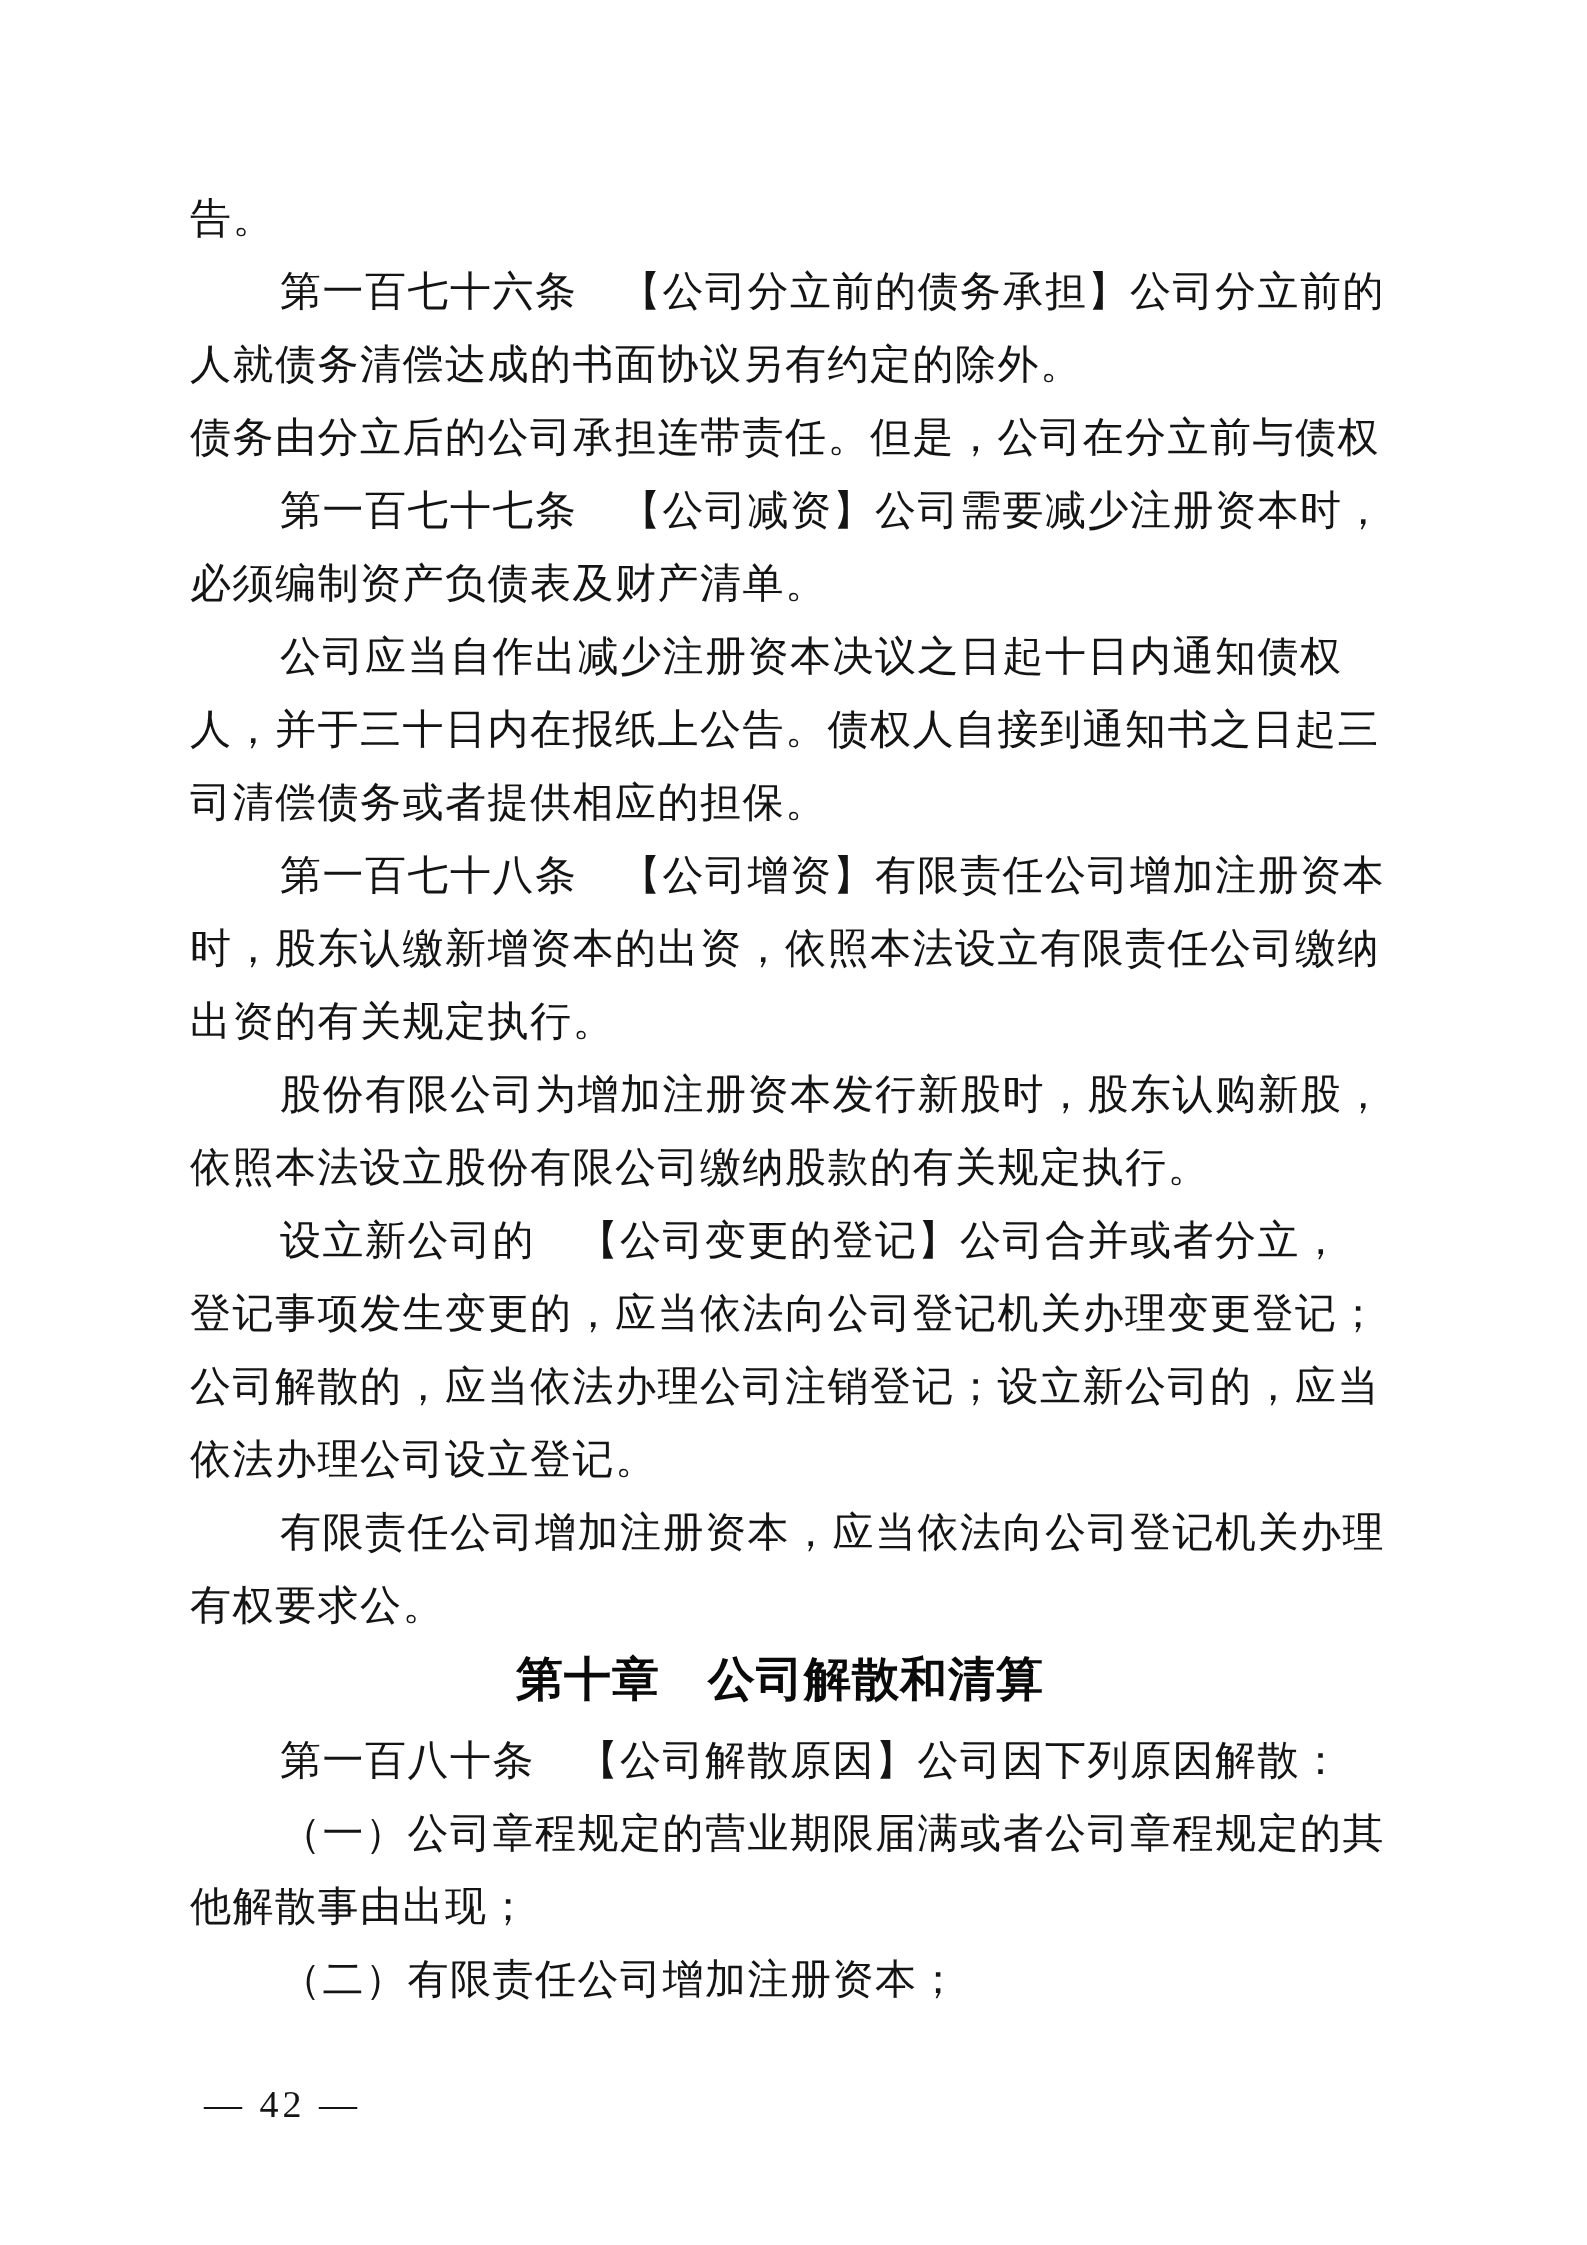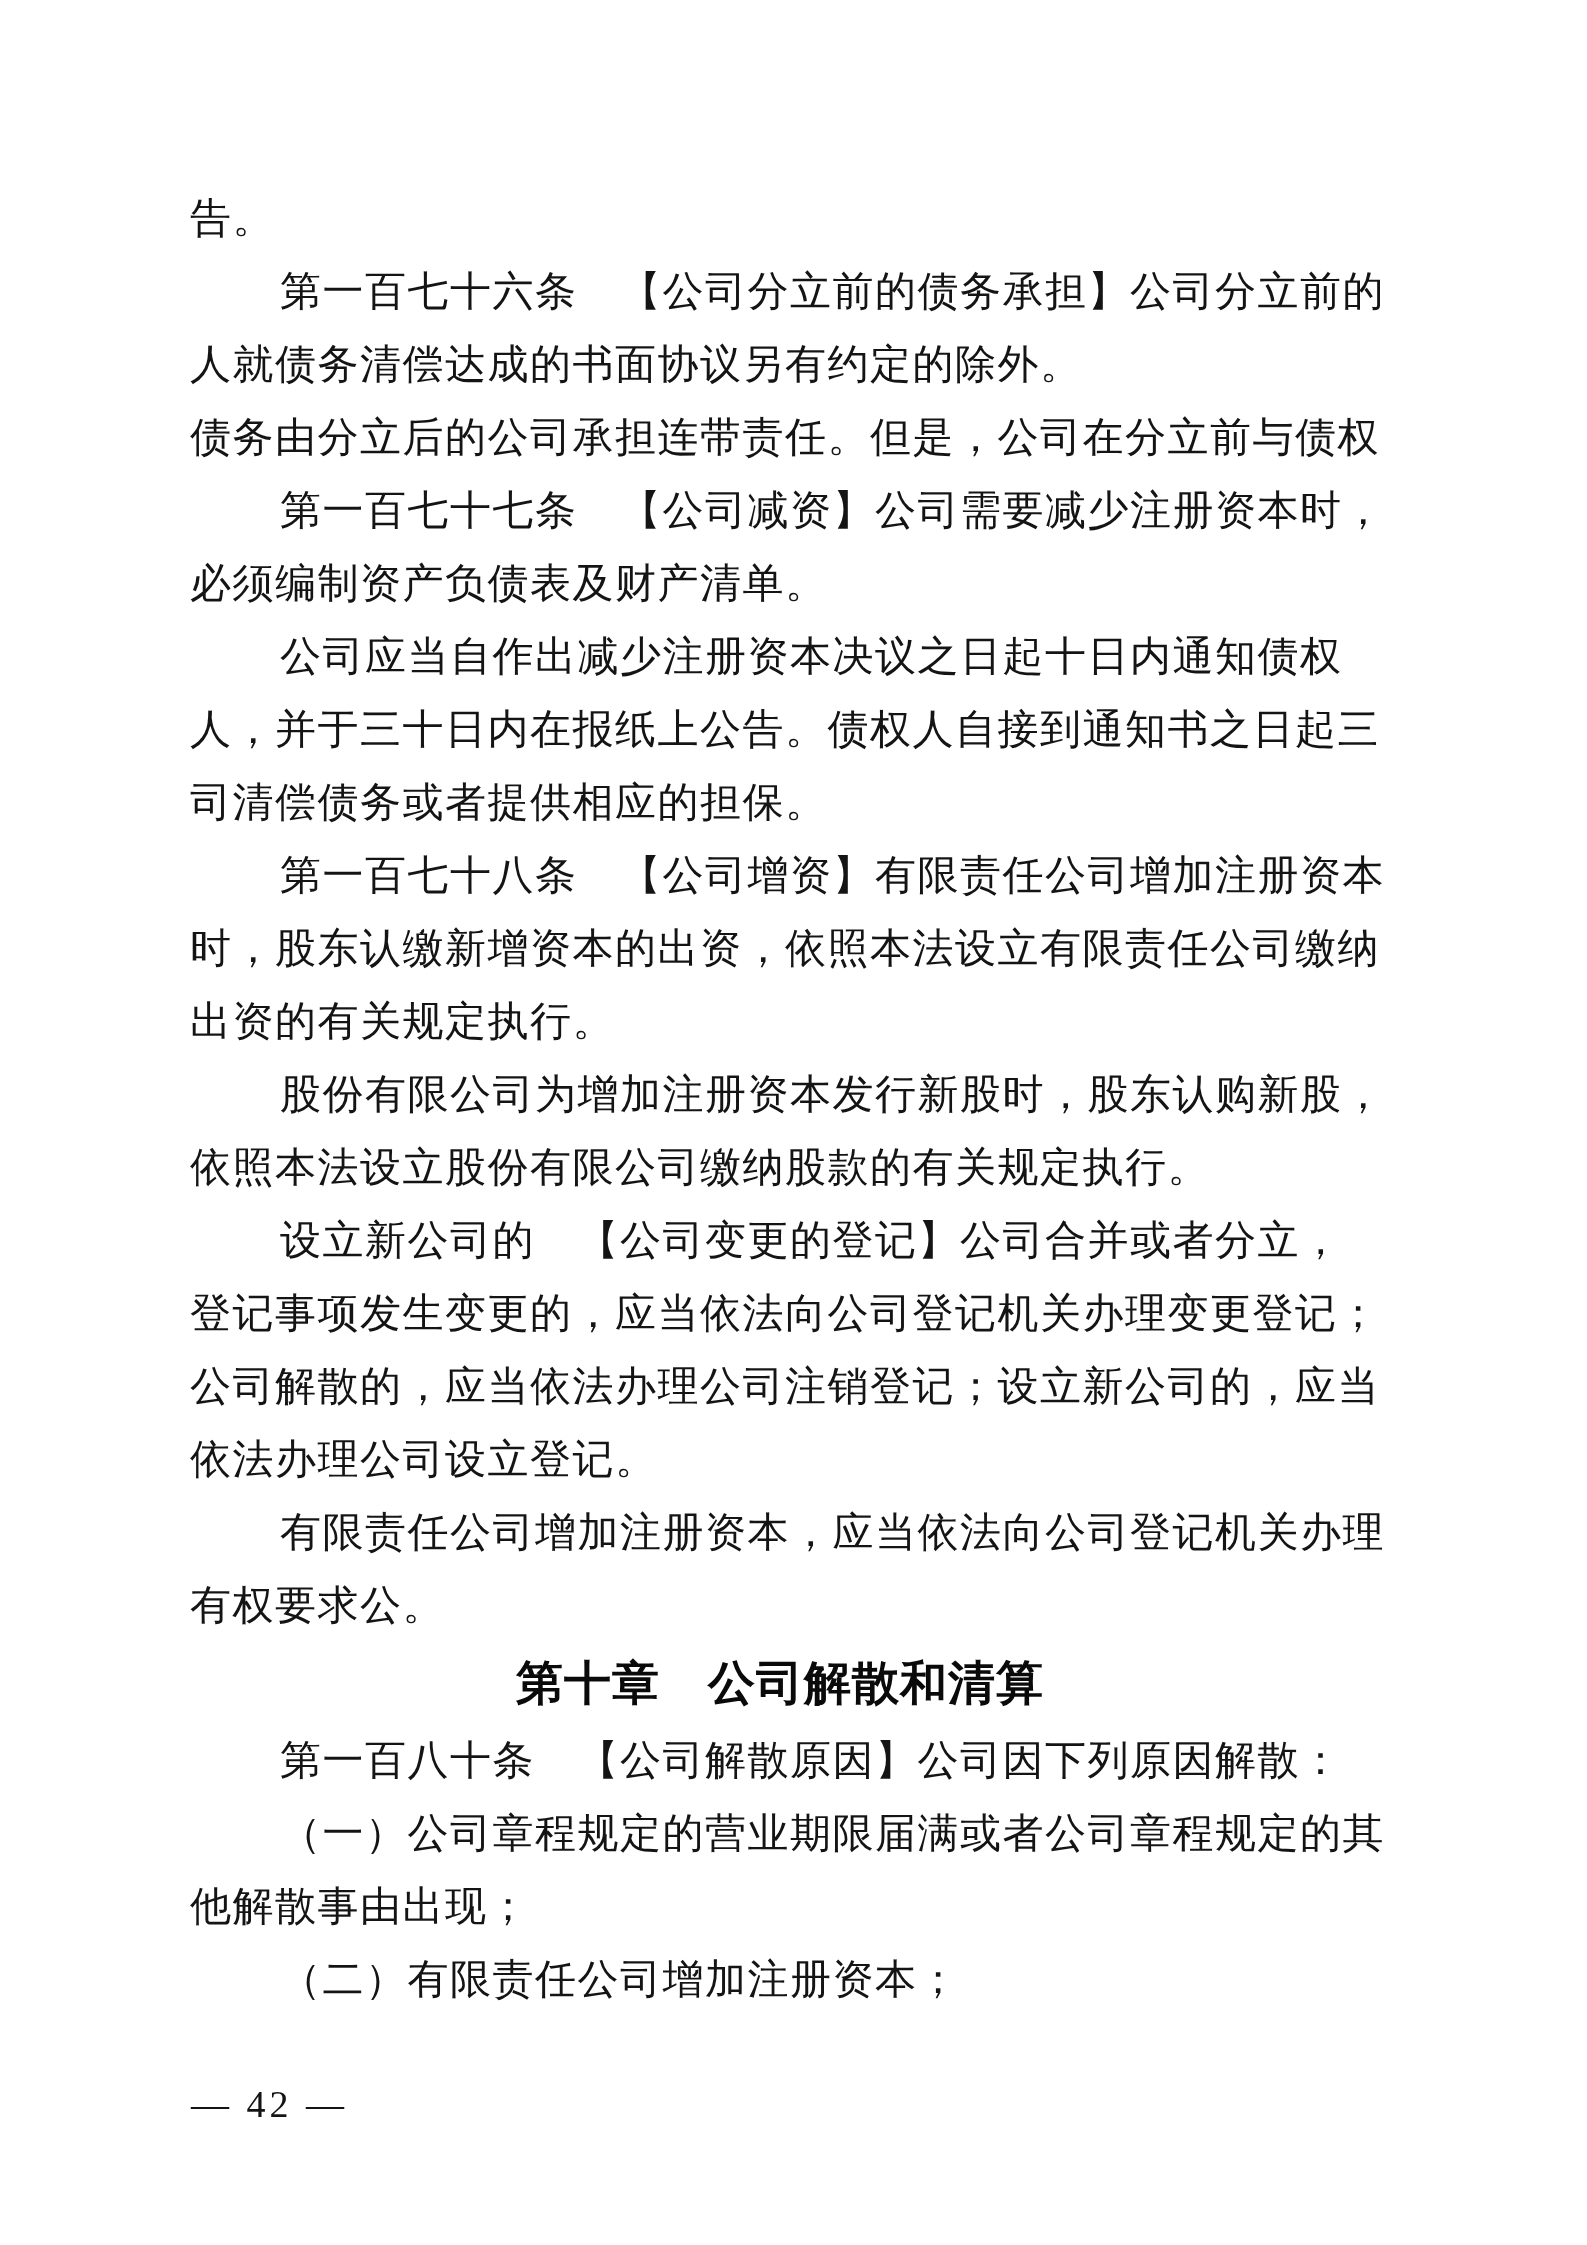--- a/index.html
+++ b/index.html
@@ -25,33 +25,33 @@
   }
   .line {
     font-size: 41px;
     height: 73px;
     line-height: 73px;
     letter-spacing: 1.5px;
     white-space: nowrap;
   }
   .line.indent { padding-left: 90px; }
   .line.chapter {
-    font-family: Liberation Sans, sans-serif;
+    font-family: Liberation Mono, monospace;
     font-weight: 700;
     font-size: 47px;
     height: 82px;
     line-height: 82px;
     letter-spacing: 1px;
     text-align: center;
     padding-left: 0;
     color: #0a0a0a;
   }
   .page-number {
     position: absolute;
-    left: 191px;
+    left: 204px;
     top: 2082px;
     font-size: 38px;
     letter-spacing: 4px;
     color: #141414;
     font-family: "Liberation Serif", "DejaVu Serif", serif;
   }
 </style>
 </head>
 <body>
 

